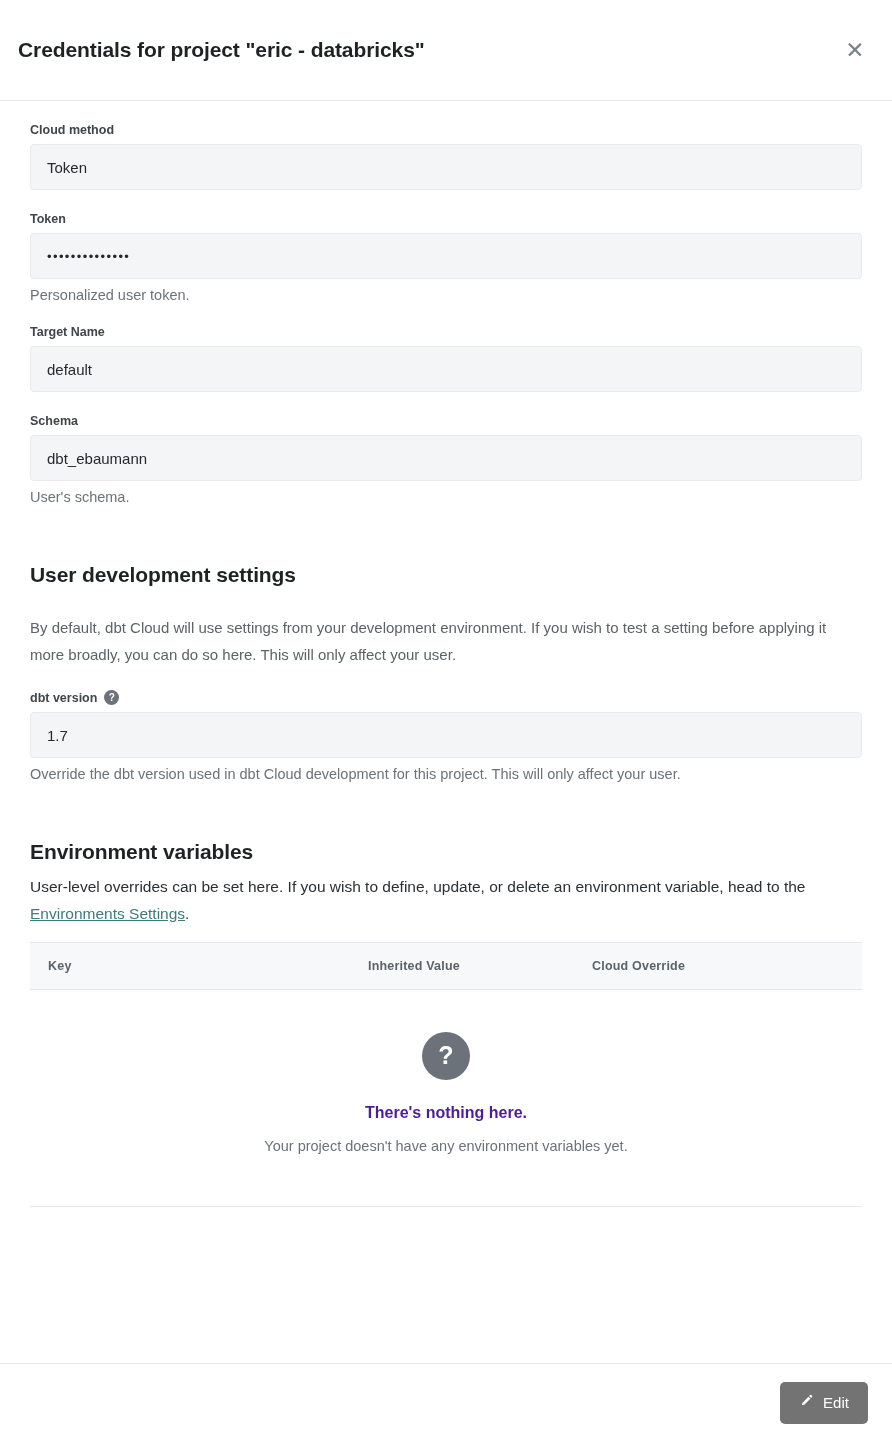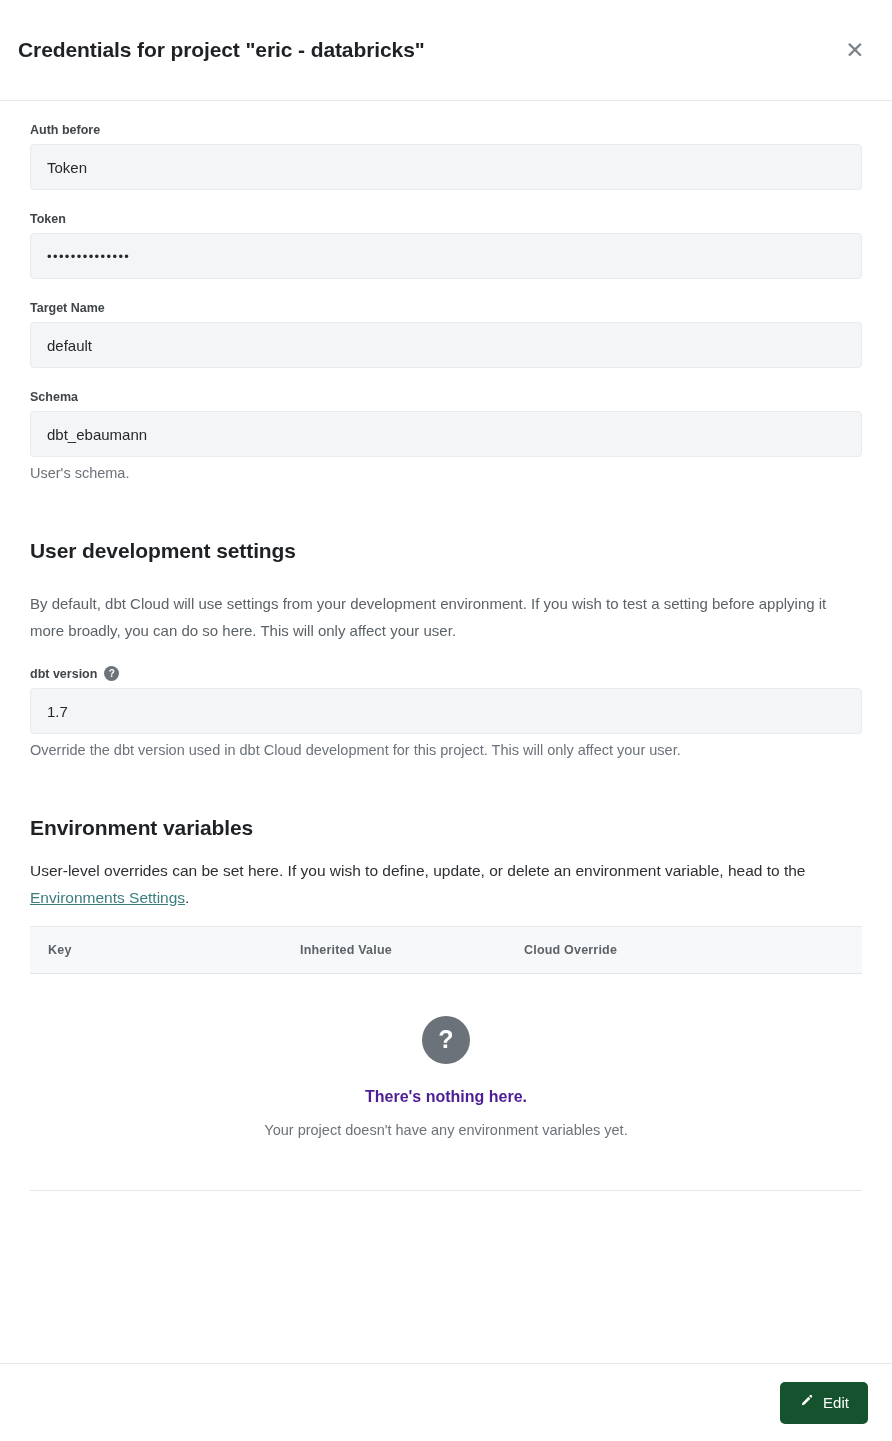--- a/index.html
+++ b/index.html
@@ -106,21 +106,21 @@
     font-size: 15px;
     color: #5c6368;
     line-height: 1.78;
     margin-top: 28px;
     max-width: 815px;
   }
   .para-dark {
     font-size: 15.5px;
     color: #2c3034;
     line-height: 1.72;
-    margin-top: 18px;
+    margin-top: 10px;
     max-width: 830px;
   }
   .link {
     color: #3b7c7d;
     text-decoration: underline;
     cursor: pointer;
   }
 
   .help-badge {
     width: 15px;
@@ -147,21 +147,21 @@
     height: 48px;
     align-items: center;
     padding: 0 18px;
   }
   .env-col {
     font-size: 12.5px;
     font-weight: bold;
     color: #5c6368;
     letter-spacing: 0.2px;
   }
-  .col-key { width: 252px; }
+  .col-key { width: 320px; }
   .col-inherited { width: 224px; }
   .col-override { flex: 1; }
 
   .empty-state {
     padding: 42px 0 26px;
     text-align: center;
   }
   .empty-icon {
     width: 48px;
     height: 48px;
@@ -195,21 +195,21 @@
     flex: 0 0 78px;
     height: 78px;
     border-top: 1px solid #e5e7eb;
     display: flex;
     align-items: center;
     justify-content: flex-end;
     padding: 0 24px;
     background: #ffffff;
   }
   .edit-btn {
-    background: #14532d;
+    background: #737373;
     color: #ffffff;
     border: none;
     border-radius: 5px;
     height: 42px;
     min-width: 88px;
     padding: 0 18px;
     font-size: 15px;
     display: flex;
     align-items: center;
     justify-content: center;
@@ -226,27 +226,28 @@
 
   <div class="modal-header">
     <div class="modal-title">Credentials for project "eric - databricks"</div>
     <button class="close-btn">✕</button>
   </div>
 
   <div class="modal-body">
 
 
     <div class="field">
-      <div class="field-label">Auth before</div>
+      <div class="field-label">Cloud method</div>
       <div class="field-input">Token</div>
     </div>
 
     <div class="field">
       <div class="field-label">Token</div>
       <div class="field-input dots">••••••••••••••</div>
+      <div class="field-help">Personalized user token.</div>
     </div>
 
     <div class="field">
       <div class="field-label">Target Name</div>
       <div class="field-input">default</div>
     </div>
 
     <div class="field">
       <div class="field-label">Schema</div>
       <div class="field-input">dbt_ebaumann</div>

